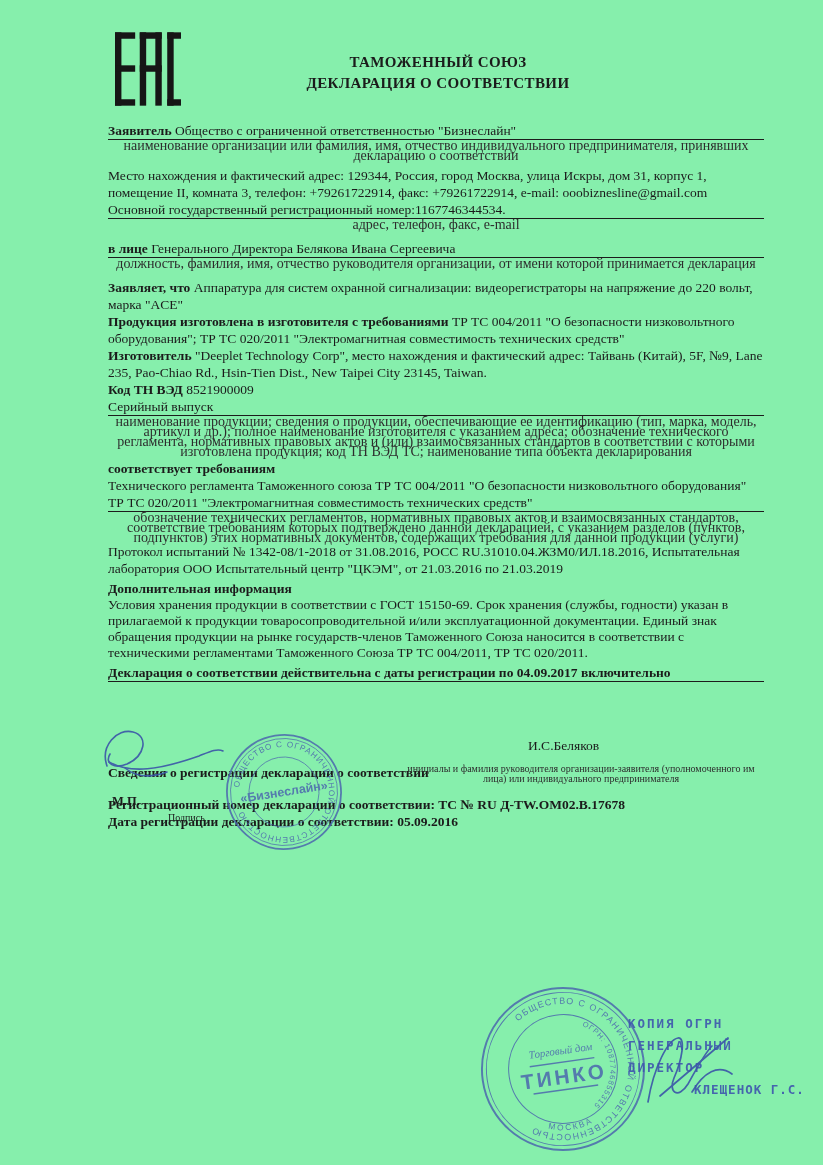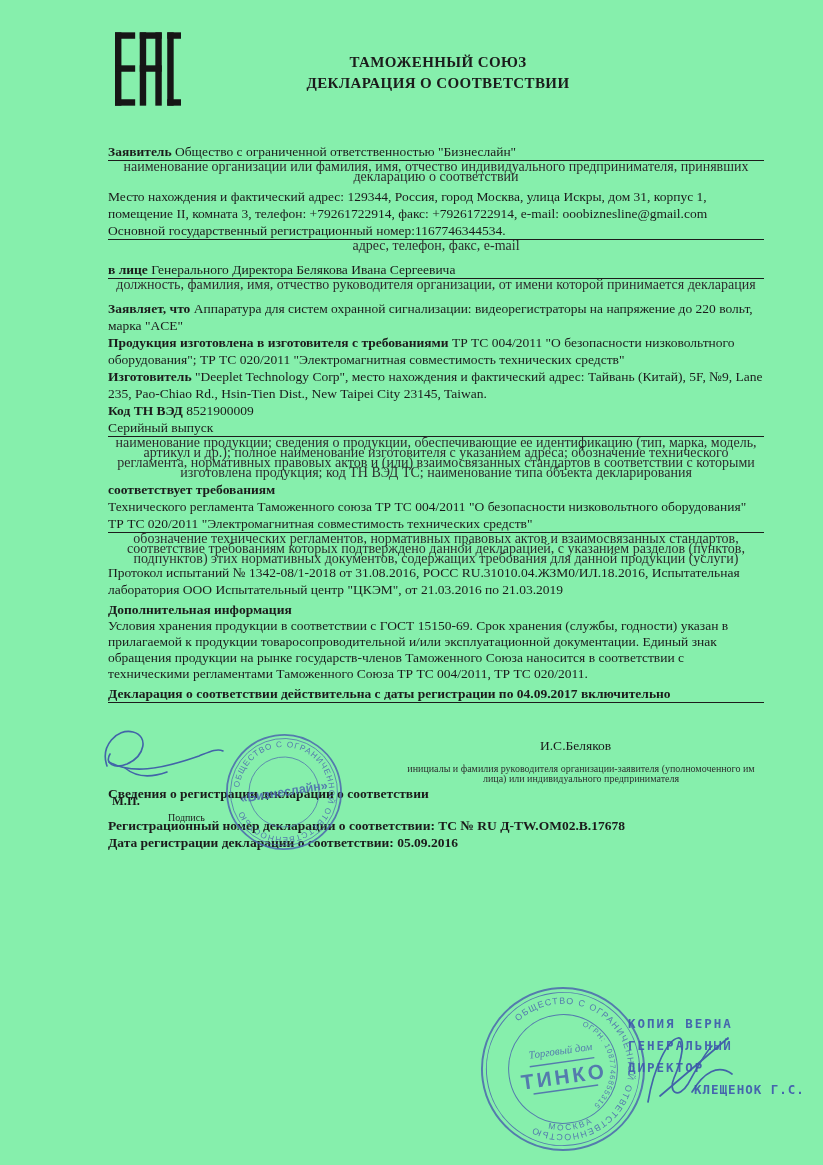--- a/index.html
+++ b/index.html
@@ -9,37 +9,37 @@
     background:#86efac; overflow:hidden;
     font-family:"Liberation Serif", serif; color:#1b1b1b;
   }
   
   .eac-logo { position:absolute; left:115px; top:30px; width:66px; height:78px; }
   .doc-title {
     position:absolute; left:110px; top:52px; width:656px;
     text-align:center; font-weight:bold; font-size:15px; line-height:21px; letter-spacing:.4px;
   }
   
-  .content { position:absolute; left:108px; top:143px; width:656px; }
+  .content { position:absolute; left:108px; top:122px; width:656px; }
   .line { font-size:13.5px; line-height:17px; }
   .line b { font-weight:bold; }
   .rule { border-bottom:1.4px solid #1c1c1c; height:1px; }
   .note { font-size:14px; line-height:10px; text-align:center; color:#2d2d2d; padding-top:1px; }
   .mt6  { margin-top:6px; }
   .mt10 { margin-top:10px; }
   .mt3  { margin-top:3px; }
   .mt15 { margin-top:15px; }
   .tight { line-height:16px; }
   .boldline { font-weight:bold; }
   .sig-spacer { height:82px; }
   
   .sig1 { position:absolute; left:95px; top:722px; width:132px; height:60px; }
   .podpis { position:absolute; left:168px; top:812px; font-size:10px; }
   .mp { position:absolute; left:112px; top:794px; font-size:12.5px; font-weight:bold; }
-  .signer { position:absolute; left:540px; top:738px; font-size:13.5px;text-align:center; }
+  .signer { position:absolute; left:528px; top:738px; font-size:13.5px;text-align:center; }
   .sign-note { position:absolute; left:398px; top:764px; width:366px; font-size:10px; line-height:10px; text-align:center; color:#2d2d2d; }
   
   .stamp-small { position:absolute; left:224px; top:732px; width:120px; height:120px; opacity:.85; transform:rotate(-9deg); }
   .stamp-big   { position:absolute; left:479px; top:985px; width:168px; height:168px; opacity:.85; transform:rotate(-8deg); }
   .copy-block {
     position:absolute; left:628px; top:1013px; width:182px;
     font-family:"DejaVu Sans Mono", monospace; font-weight:bold;
     font-size:12.5px; line-height:22px; letter-spacing:2px; color:#3f57ae; opacity:.9;
   }
   .copy-block .indent { padding-left:66px; letter-spacing:1px; }
@@ -165,21 +165,21 @@
     <text font-size="8.5" fill="#4c67ae" letter-spacing="2">
       <textPath href="#ringBbottom" startOffset="50%" text-anchor="middle">МОСКВА</textPath>
     </text>
     <text x="85" y="70" text-anchor="middle" font-size="11" font-style="italic" fill="#4c67ae" font-family="Liberation Serif, serif">Торговый дом</text>
     <line x1="52" y1="78" x2="118" y2="78" stroke="#4c67ae" stroke-width="1.5"></line>
     <text x="85" y="100" text-anchor="middle" font-size="21" font-weight="bold" letter-spacing="3" fill="#4c67ae">ТИНКО</text>
     <line x1="52" y1="106" x2="118" y2="106" stroke="#4c67ae" stroke-width="1.5"></line>
   </svg>
 
   <div class="copy-block">
-    <div>КОПИЯ ВЕРНА</div>
+    <div>КОПИЯ ОГРН</div>
     <div>ГЕНЕРАЛЬНЫЙ ДИРЕКТОР</div>
     <div class="indent">КЛЕЩЕНОК Г.С.</div>
   </div>
 
   <svg class="sig2" viewBox="0 0 115 95" aria-hidden="true">
     <g fill="none" stroke="#3b55a8" stroke-width="1.7" stroke-linecap="round" opacity="0.9">
       <path d="M16,80 C22,44 36,18 46,16 C54,15 50,38 42,56 C36,70 46,78 56,62 C64,48 72,32 80,24"></path>
       <path d="M28,74 L96,16"></path>
       <path d="M60,70 C72,50 86,42 100,52"></path>
     </g>

